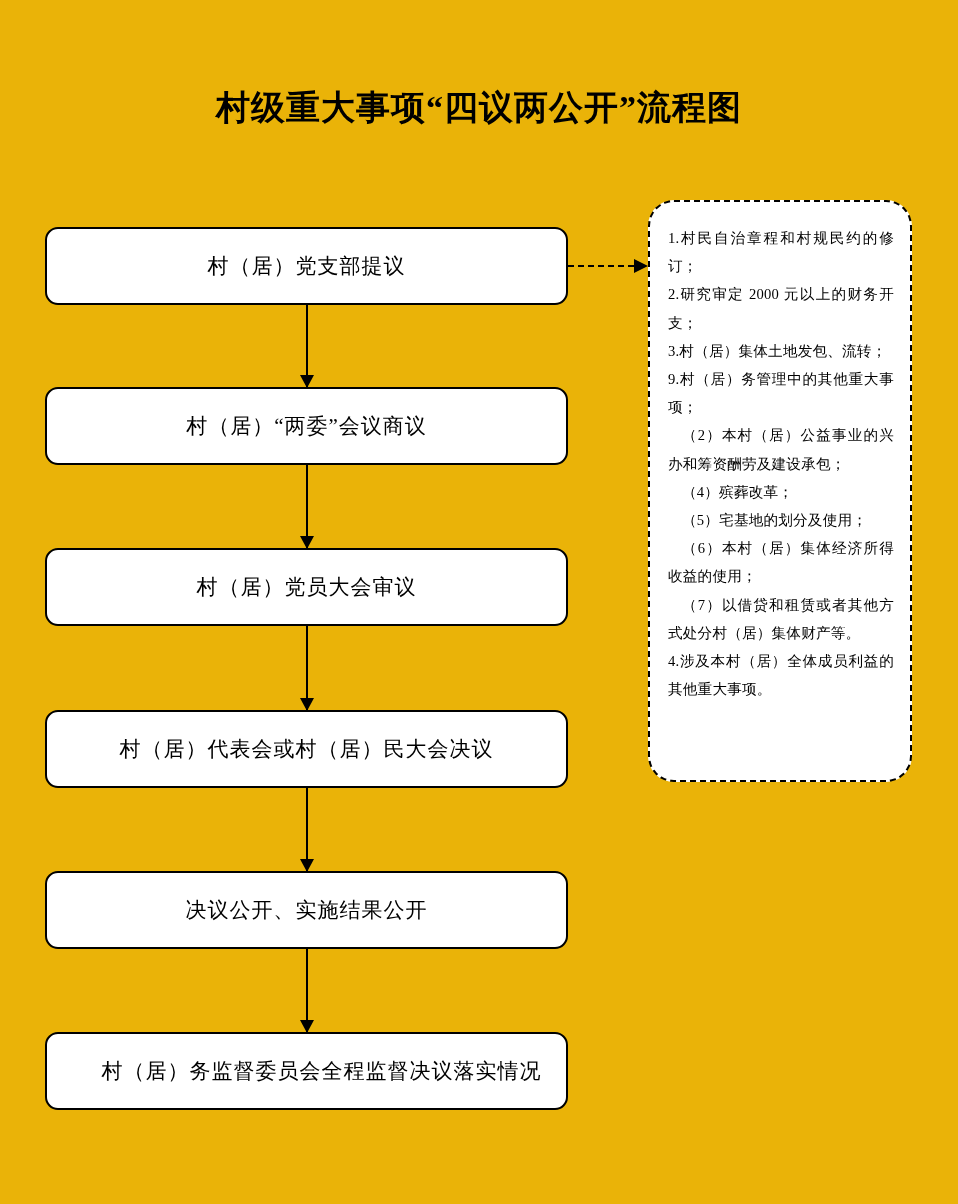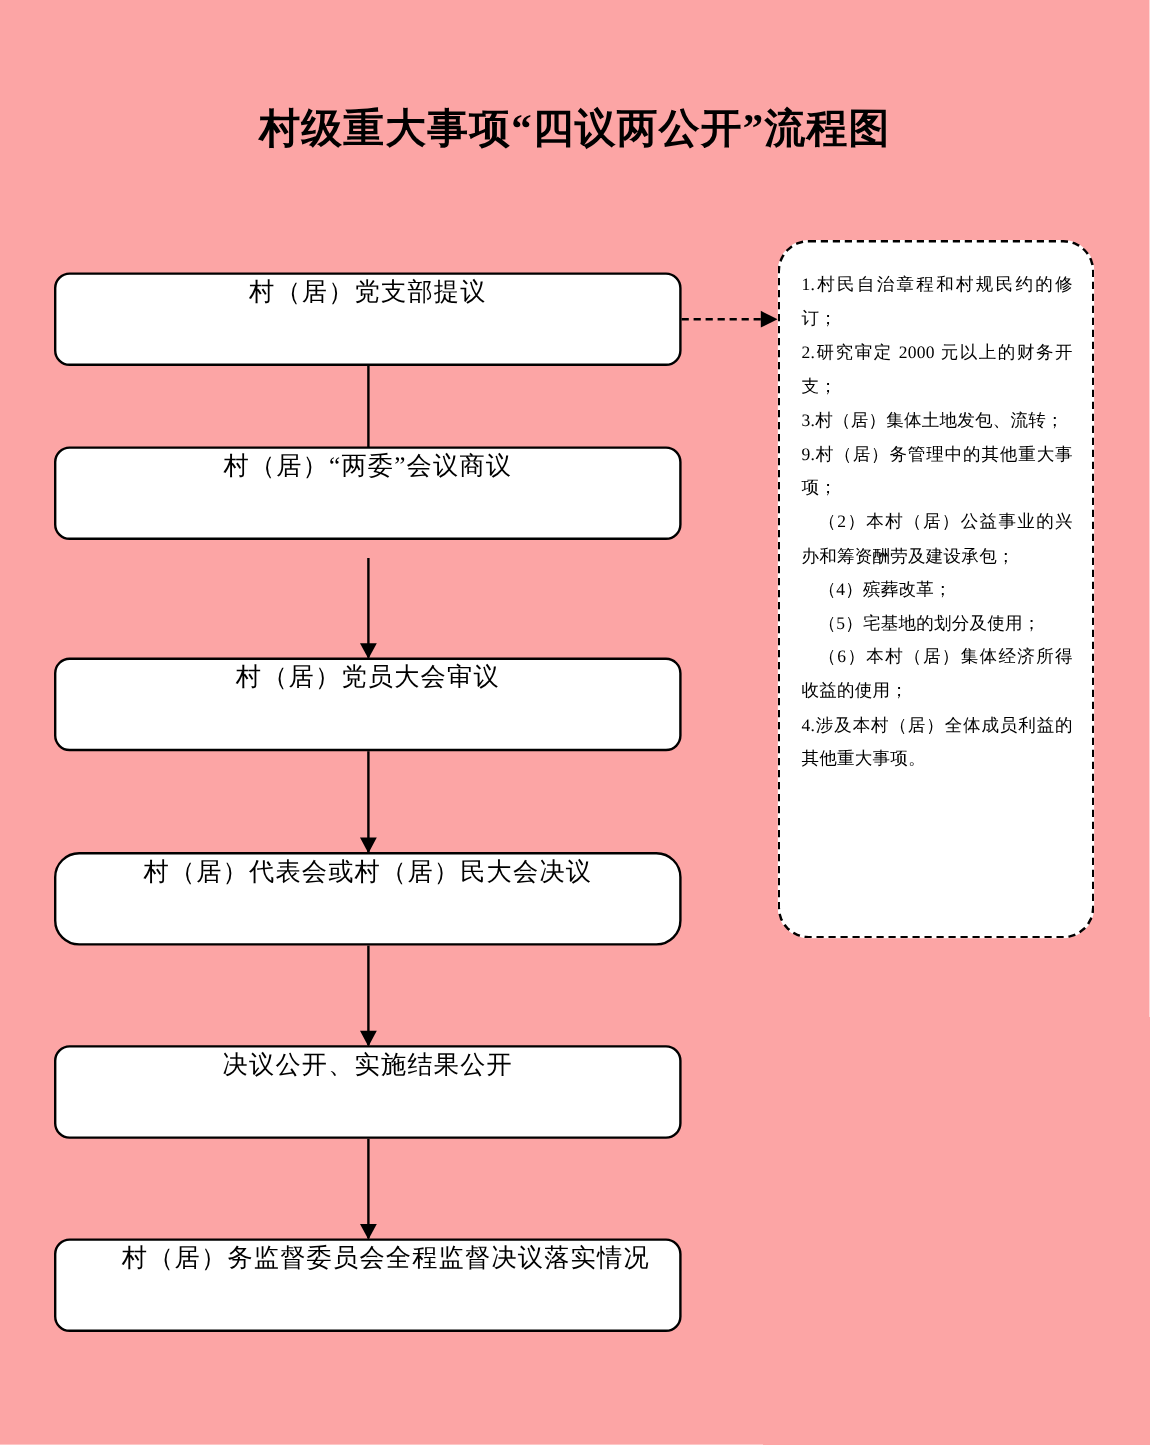--- a/index.html
+++ b/index.html
@@ -10,21 +10,21 @@
   }
   body {
     font-family: "Liberation Serif", "DejaVu Serif", serif;
     color: #000000;
   }
   #page {
     position: relative;
     width: 958px;
     height: 1204px;
     margin: 0 auto;
-    background: #fca5a5;
+    background: #eab308;
     overflow: hidden;
   }
 
   
   .chart-title {
     position: absolute;
     left: 0;
     top: 86px;
     width: 958px;
     text-align: center;
@@ -40,21 +40,21 @@
   .flow-box {
     position: absolute;
     left: 45px;
     width: 523px;
     height: 78px;
     box-sizing: border-box;
     border: 2px solid #000000;
     border-radius: 13px;
     background: #ffffff;
     display: flex;
-    align-items: flex-start;
+    align-items: center;
     justify-content: center;
   }
   .flow-box .box-label {
     font-size: 21px;
     line-height: 28px;
     letter-spacing: 1px;
     font-family: "Liberation Serif", "DejaVu Serif", serif;
     text-align: center;
     white-space: nowrap;
   }
@@ -151,35 +151,35 @@
   <div class="chart-title">村级重大事项“四议两公开”流程图</div>
 
   <div id="flow-layer">
       <div class="flow-box" style="top: 227px;">
         <div class="box-label">村（居）党支部提议</div>
       </div>
       <div class="connector" style="top: 305px; height: 82px;">
         <div class="stem"></div>
         <div class="head"></div>
       </div>
-      <div class="flow-box" style="top: 372px;">
+      <div class="flow-box" style="top: 387px;">
         <div class="box-label">村（居）“两委”会议商议</div>
       </div>
       <div class="connector" style="top: 465px; height: 83px;">
         <div class="stem"></div>
         <div class="head"></div>
       </div>
       <div class="flow-box" style="top: 548px;">
         <div class="box-label">村（居）党员大会审议</div>
       </div>
       <div class="connector" style="top: 626px; height: 84px;">
         <div class="stem"></div>
         <div class="head"></div>
       </div>
-      <div class="flow-box" style="top: 710px; border-radius: 21px;">
+      <div class="flow-box" style="top: 710px;">
         <div class="box-label">村（居）代表会或村（居）民大会决议</div>
       </div>
       <div class="connector" style="top: 788px; height: 83px;">
         <div class="stem"></div>
         <div class="head"></div>
       </div>
       <div class="flow-box" style="top: 871px;">
         <div class="box-label">决议公开、实施结果公开</div>
       </div>
       <div class="connector" style="top: 949px; height: 83px;">
@@ -199,17 +199,18 @@
   <div class="note-panel">
     <ul class="note-list" id="note-list">
         <li>1.村民自治章程和村规民约的修订；</li>
         <li>2.研究审定 2000 元以上的财务开支；</li>
         <li>3.村（居）集体土地发包、流转；</li>
         <li>9.村（居）务管理中的其他重大事项；</li>
         <li class="sub">（2）本村（居）公益事业的兴办和筹资酬劳及建设承包；</li>
         <li class="sub">（4）殡葬改革；</li>
         <li class="sub">（5）宅基地的划分及使用；</li>
         <li class="sub">（6）本村（居）集体经济所得收益的使用；</li>
+        <li class="sub">（7）以借贷和租赁或者其他方式处分村（居）集体财产等。</li>
         <li>4.涉及本村（居）全体成员利益的其他重大事项。</li>
       </ul>
   </div>
 
 </div>
 
 </body></html>

